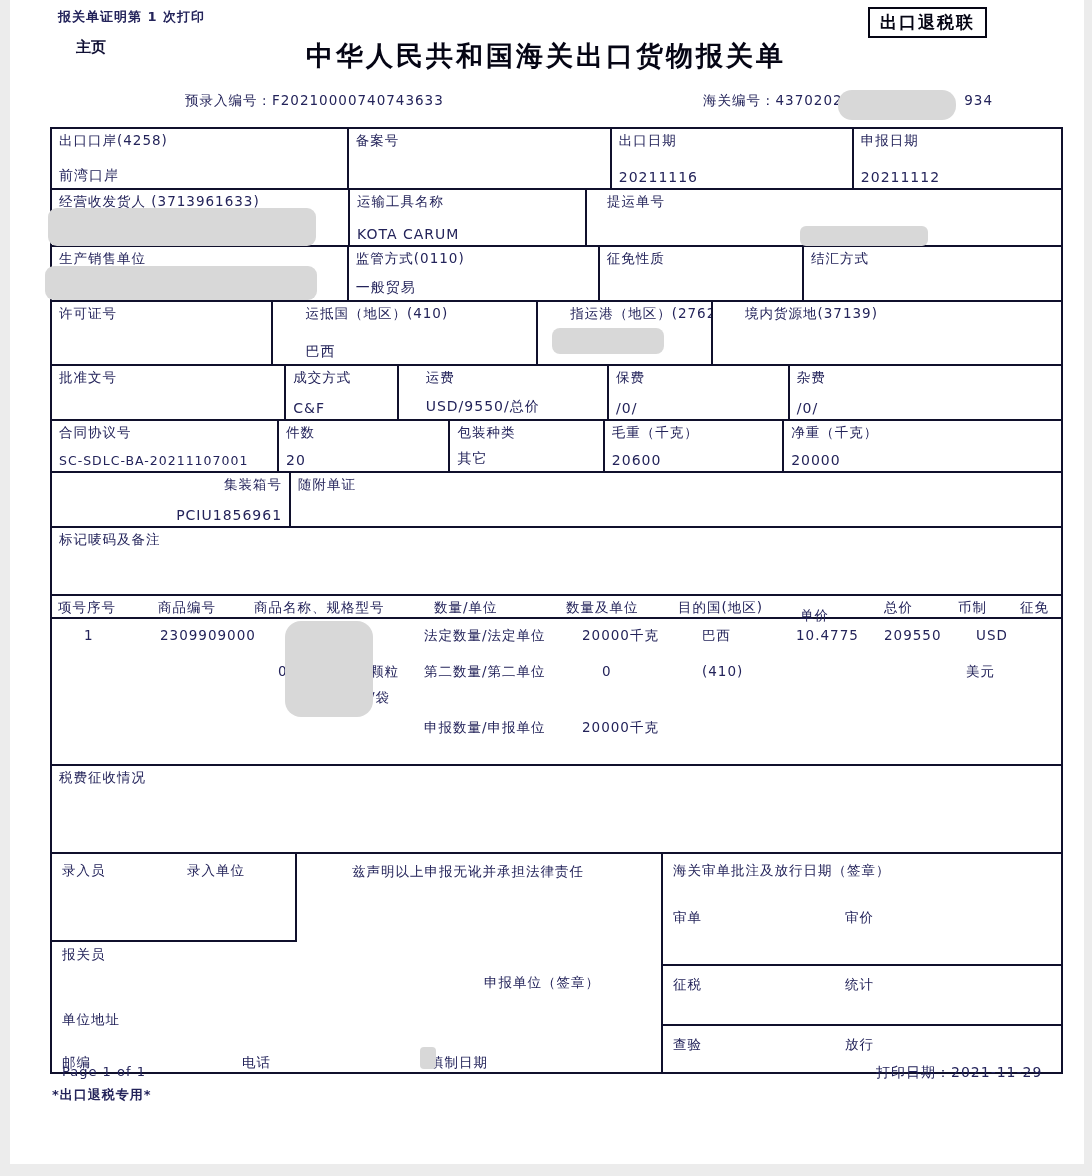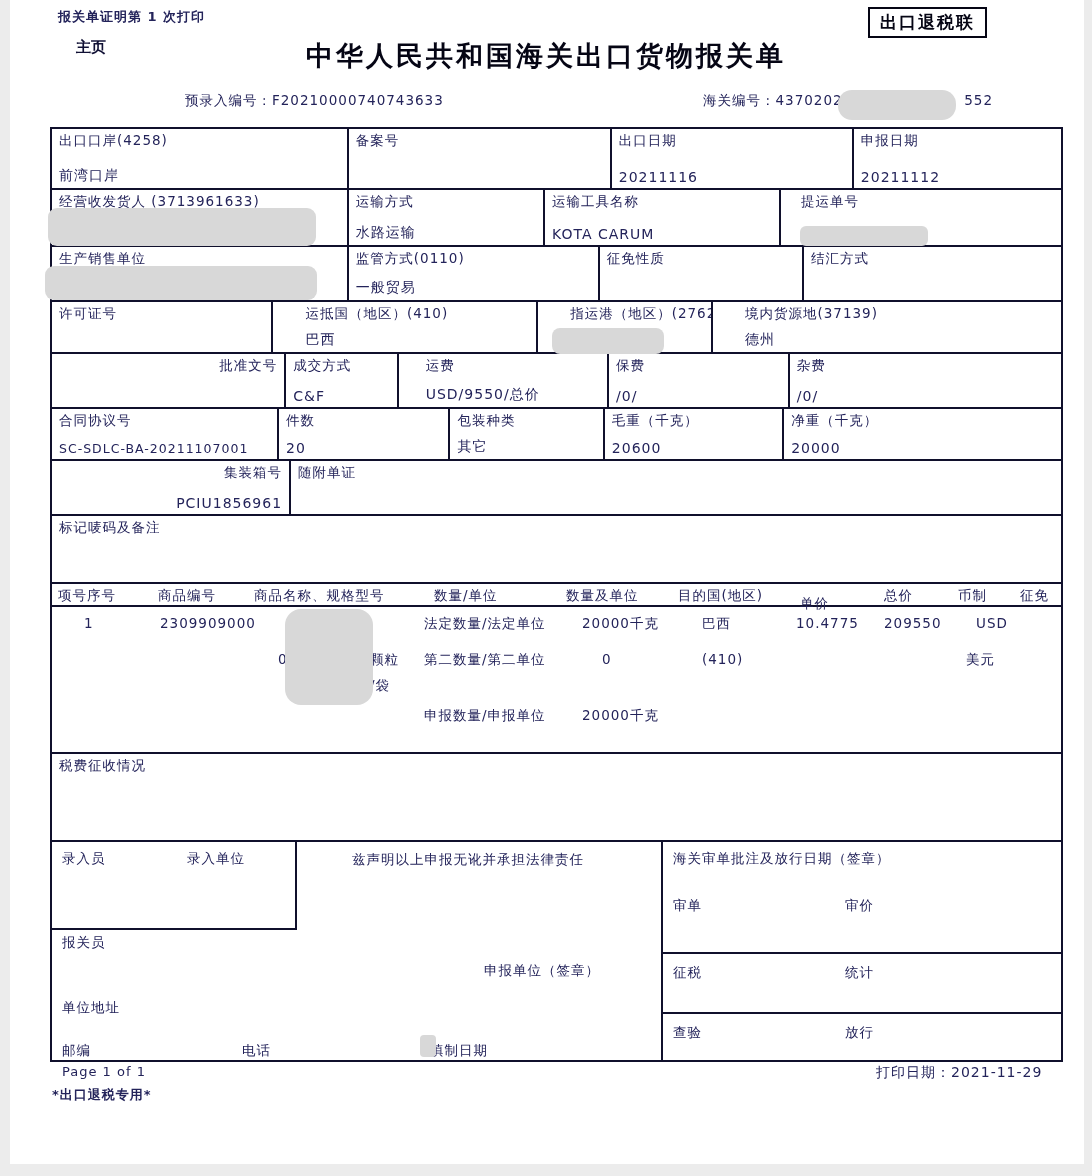--- a/index.html
+++ b/index.html
@@ -37,21 +37,21 @@
 
 <div class="abs stub" style="left:58px;top:8px;">报关单证明第 1 次打印</div>
 <div class="abs home" style="left:76px;top:38px;">主页</div>
 <div class="abs title" style="left:0;top:38px;">中华人民共和国海关出口货物报关单</div>
 <div class="abs badge" style="left:868px;top:7px;">出口退税联</div>
 
 <div class="abs meta" style="left:185px;top:92px;">
   <span>预录入编号：</span><span>F20210000740743633</span>
 </div>
 <div class="abs meta" style="left:703px;top:92px;">
-  <span>海关编号：</span><span>43702021</span><span style="display:inline-block;width:112px;"></span><span>552</span>
+  <span>海关编号：</span><span>43702021</span><span style="display:inline-block;width:112px;"></span><span>934</span>
 </div>
 
 <div class="tbl">
 
   <div class="row" style="height:61px;">
     <div class="cell" style="width:298px;">
       <span class="lbl">出口口岸(4258)</span>
       <span class="val">前湾口岸</span>
     </div>
     <div class="cell" style="width:264px;">
@@ -64,24 +64,20 @@
     <div class="cell nr" style="width:208px;">
       <span class="lbl">申报日期</span>
       <span class="val">20211112</span>
     </div>
   </div>
 
   <div class="row" style="height:57px;">
     <div class="cell" style="width:298px;">
       <span class="lbl">经营收发货人 (3713961633)</span>
     </div>
-    <div class="cell" style="width:197px;">
-      <span class="lbl">运输方式</span>
-      <span class="val">水路运输</span>
-    </div>
     <div class="cell" style="width:237px;">
       <span class="lbl">运输工具名称</span>
       <span class="val">KOTA CARUM</span>
     </div>
     <div class="cell nr" style="width:281px;padding-left:20px;">
       <span class="lbl">提运单号</span>
     </div>
   </div>
 
   <div class="row" style="height:55px;">
@@ -93,39 +89,38 @@
       <span class="val">一般贸易</span>
     </div>
     <div class="cell" style="width:205px;">
       <span class="lbl">征免性质</span>
     </div>
     <div class="cell nr" style="width:258px;">
       <span class="lbl">结汇方式</span>
     </div>
   </div>
 
-  <div class="row" style="height:52px;gap:25px;">
+  <div class="row" style="height:64px;gap:25px;">
     <div class="cell" style="width:240px;">
       <span class="lbl">许可证号</span>
     </div>
     <div class="cell" style="width:260px;">
       <span class="lbl">运抵国（地区）(410)</span>
       <span class="val">巴西</span>
     </div>
     <div class="cell" style="width:162px;">
       <span class="lbl">指运港（地区）(2762)</span>
     </div>
     <div class="cell nr" style="width:351px;">
       <span class="lbl">境内货源地(37139)</span>
-      <span class="val">德州</span>
     </div>
   </div>
 
   <div class="row" style="height:55px;">
-    <div class="cell" style="width:240px;text-align:right;">
+    <div class="cell" style="width:240px;">
       <span class="lbl">批准文号</span>
     </div>
     <div class="cell" style="width:115px;">
       <span class="lbl">成交方式</span>
       <span class="val">C&amp;F</span>
     </div>
     <div class="cell" style="width:195px;margin-left:20px;">
       <span class="lbl">运费</span>
       <span class="val">USD/9550/总价</span>
     </div>

